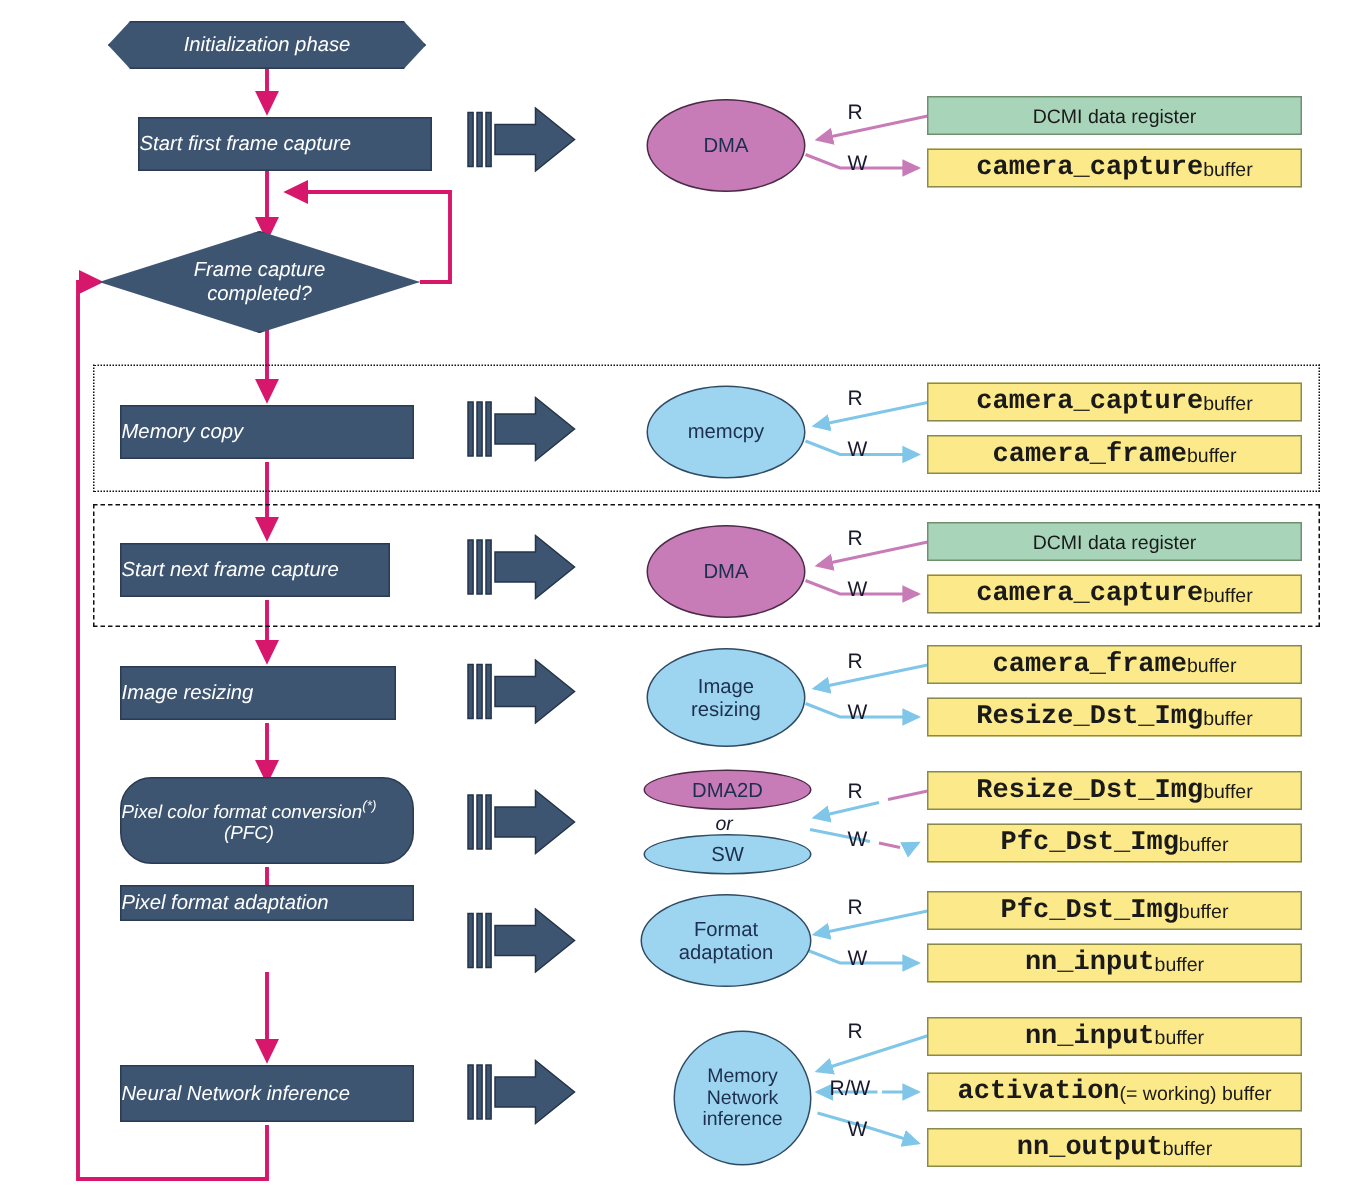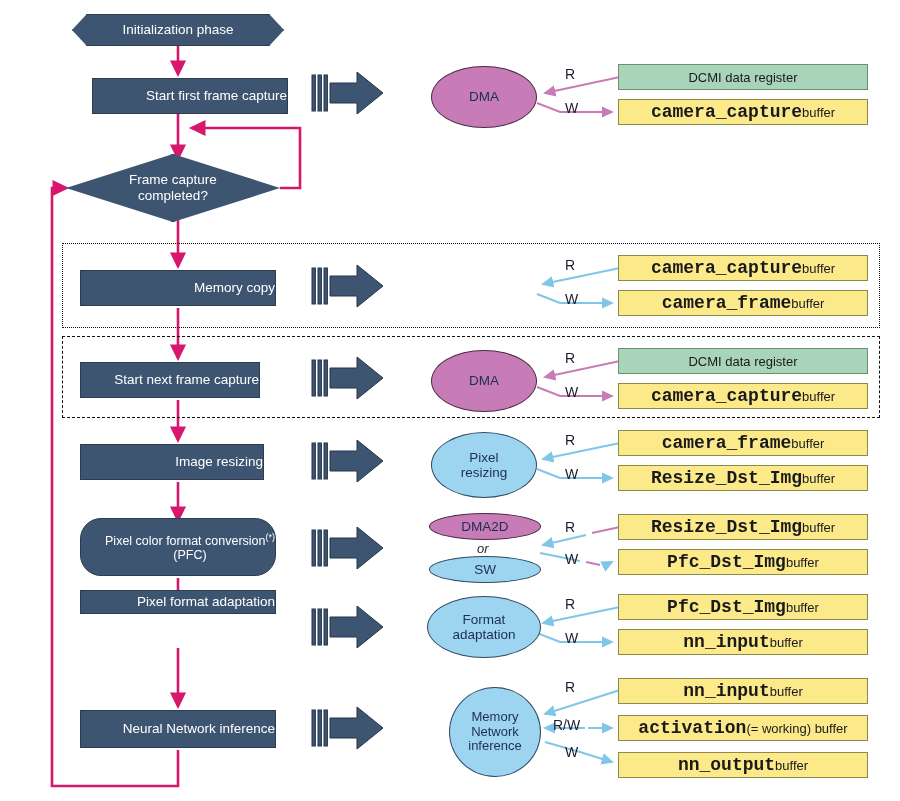--- a/index.html
+++ b/index.html
@@ -18,27 +18,28 @@
   #svg-layer {
     position: absolute;
     left: 0; top: 0;
     width: 900px; height: 801px;
     pointer-events: none;
   }
   .node {
     position: absolute;
     display: flex;
     align-items: center;
-    justify-content: flex-end;
+    justify-content: flex-start;
     text-align: center;
     color: #ffffff;
     font-size: 13.5px;
     line-height: 1.15;
     background: #3e5572;
     border: 1px solid #2a3b52;
+    font-style: italic;
   }
   .node.hex {
     background: transparent;
     border: none;
   }
   .hex-inner {
     width: 100%; height: 100%;
     background: #3e5572;
     border: 1px solid #2a3b52;
     display: flex; align-items: center; justify-content: center;
@@ -268,28 +269,31 @@
   </div>
 
   <div class="node" style="left:80px; top:710px; width:196px; height:38px;">
     <span>Neural Network inference</span>
   </div>
 
   <div class="ellipse ell-purple" style="left:431px; top:66px; width:106px; height:62px;">
     <span>DMA</span>
   </div>
 
+  <div class="ellipse ell-blue" style="left:431px; top:257px; width:106px; height:62px;">
+    <span>memcpy</span>
+  </div>
 
   <div class="ellipse ell-purple" style="left:431px; top:350px; width:106px; height:62px;">
     <span>DMA</span>
   </div>
 
   <div class="ellipse ell-blue" style="left:431px; top:432px; width:106px; height:66px;">
     <span style="display:block">
-      <span>Pixel</span><br>
+      <span>Image</span><br>
       <span>resizing</span>
     </span>
   </div>
 
   <div class="ellipse ell-purple" style="left:429px; top:513px; width:112px; height:27px;">
     <span>DMA2D</span>
   </div>
   <div class="orlabel" style="left:477px; top:541px;font-style:italic;">
     <span>or</span>
   </div>

